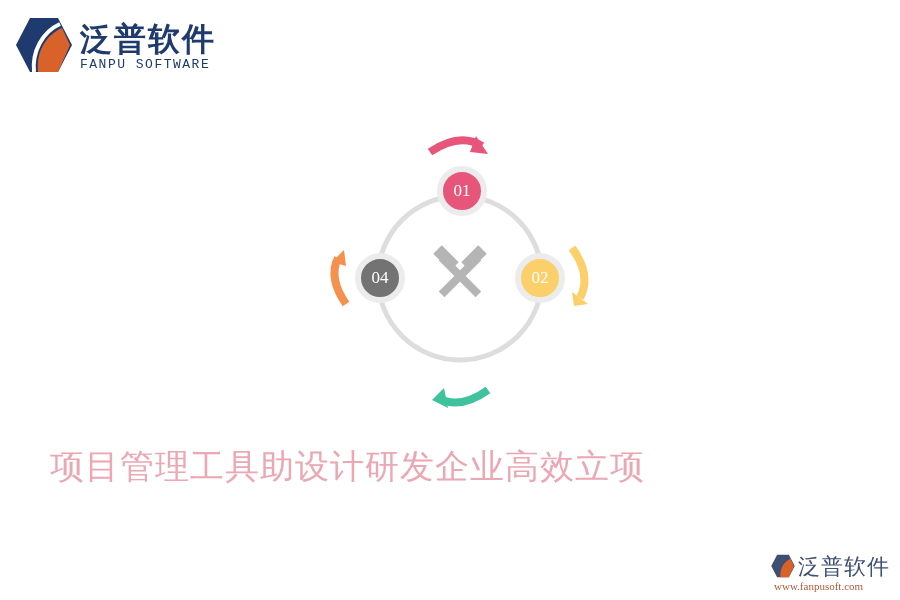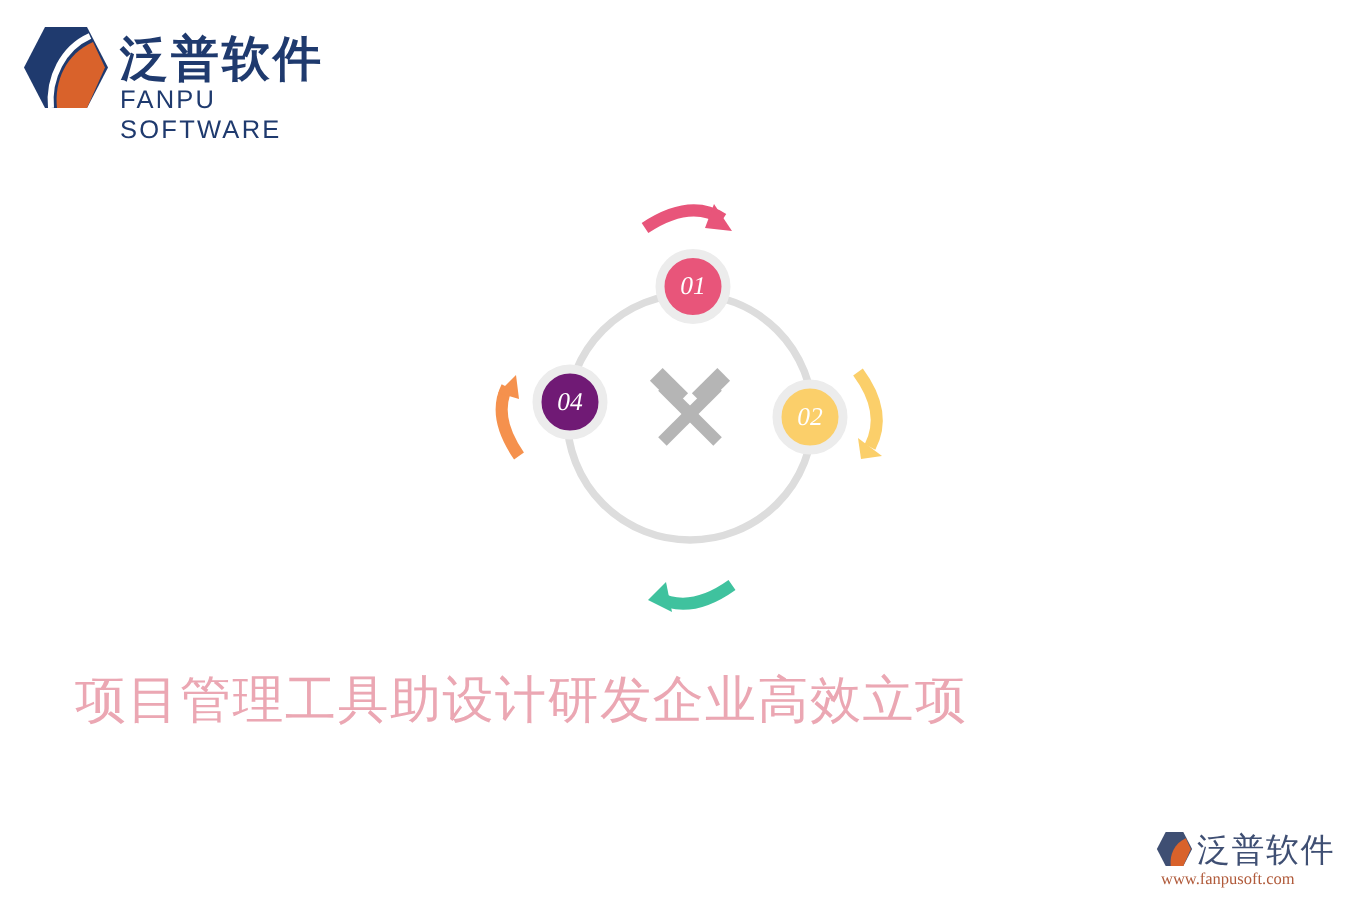--- a/index.html
+++ b/index.html
@@ -1,20 +1,20 @@
 <!DOCTYPE html>
 <html><head>
 <meta charset="utf-8">
 <style>
   html,body{margin:0;padding:0;background:#ffffff;}
   body{width:900px;height:600px;position:relative;overflow:hidden;font-family:"DejaVu Sans","Liberation Sans",sans-serif;}
   .logo{position:absolute;left:14px;top:14px;width:220px;height:62px;}
   .logo-cn{position:absolute;left:66px;top:4px;font-size:32px;color:#1f3a6e;letter-spacing:2px;font-weight:bold;}
-  .logo-en{position:absolute;left:66px;top:43px;font-size:17px;color:#1f3a6e;letter-spacing:1.5px;font-family:Liberation Sans, sans-serif;}
-  .diagram{position:absolute;left:310px;top:120px;width:300px;height:300px;font-style:italic;}
+  .logo-en{position:absolute;left:66px;top:43px;font-size:13px;color:#1f3a6e;letter-spacing:1.5px;font-family:Liberation Mono, monospace;}
+  .diagram{position:absolute;left:310px;top:120px;width:300px;height:300px;}
   .node{position:absolute;width:38px;height:38px;border-radius:50%;border:6px solid #ececec;display:flex;align-items:center;justify-content:center;color:#fff;font-family:"Liberation Serif",serif;font-size:17px;}
   .title{position:absolute;left:50px;top:444px;width:830px;font-size:34px;color:#eba7b3;letter-spacing:1px;font-family:"DejaVu Sans",sans-serif;white-space:nowrap;}
   .wm{position:absolute;left:770px;top:552px;width:125px;height:45px;}
   .wm-cn{position:absolute;left:28px;top:0;font-size:22px;color:#3f4f73;letter-spacing:1px;}
   .wm-url{position:absolute;left:4px;top:28px;font-size:11px;color:#b05a3a;font-family:"Liberation Serif",serif;}
 </style>
 </head>
 <body>
 
 <div class="logo">
@@ -57,21 +57,21 @@
       <rect x="124" y="132" width="24" height="12" transform="rotate(45 136 138)"></rect>
       <rect x="152" y="132" width="24" height="12" transform="rotate(-45 164 138)"></rect>
     </g>
   </svg>
   <div class="node" style="left:127px;top:46px;background:#e8557a;">
       <span>01</span>
     </div>
   <div class="node" style="left:205px;top:133px;background:#fbcf6a;align-items:center;">
       <span>02</span>
     </div>
-  <div class="node" style="left:45px;top:123px;background:#701a75;align-items:center;">
+  <div class="node" style="left:45px;top:133px;background:#737373;align-items:center;">
       <span>04</span>
     </div>
 </div>
 
 <div class="title">项目管理工具助设计研发企业高效立项</div>
 
 <div class="wm">
   <svg width="26" height="26" viewBox="0 0 60 62" style="position:absolute;left:0;top:1px;">
     <polygon points="16,4 44,4 58,31 44,58 16,58 2,31" fill="#3f4f73"></polygon>
     <path d="M24,58 C22,40 30,22 48,14 L56,31 L44,58 Z" fill="#d9622b"></path>

